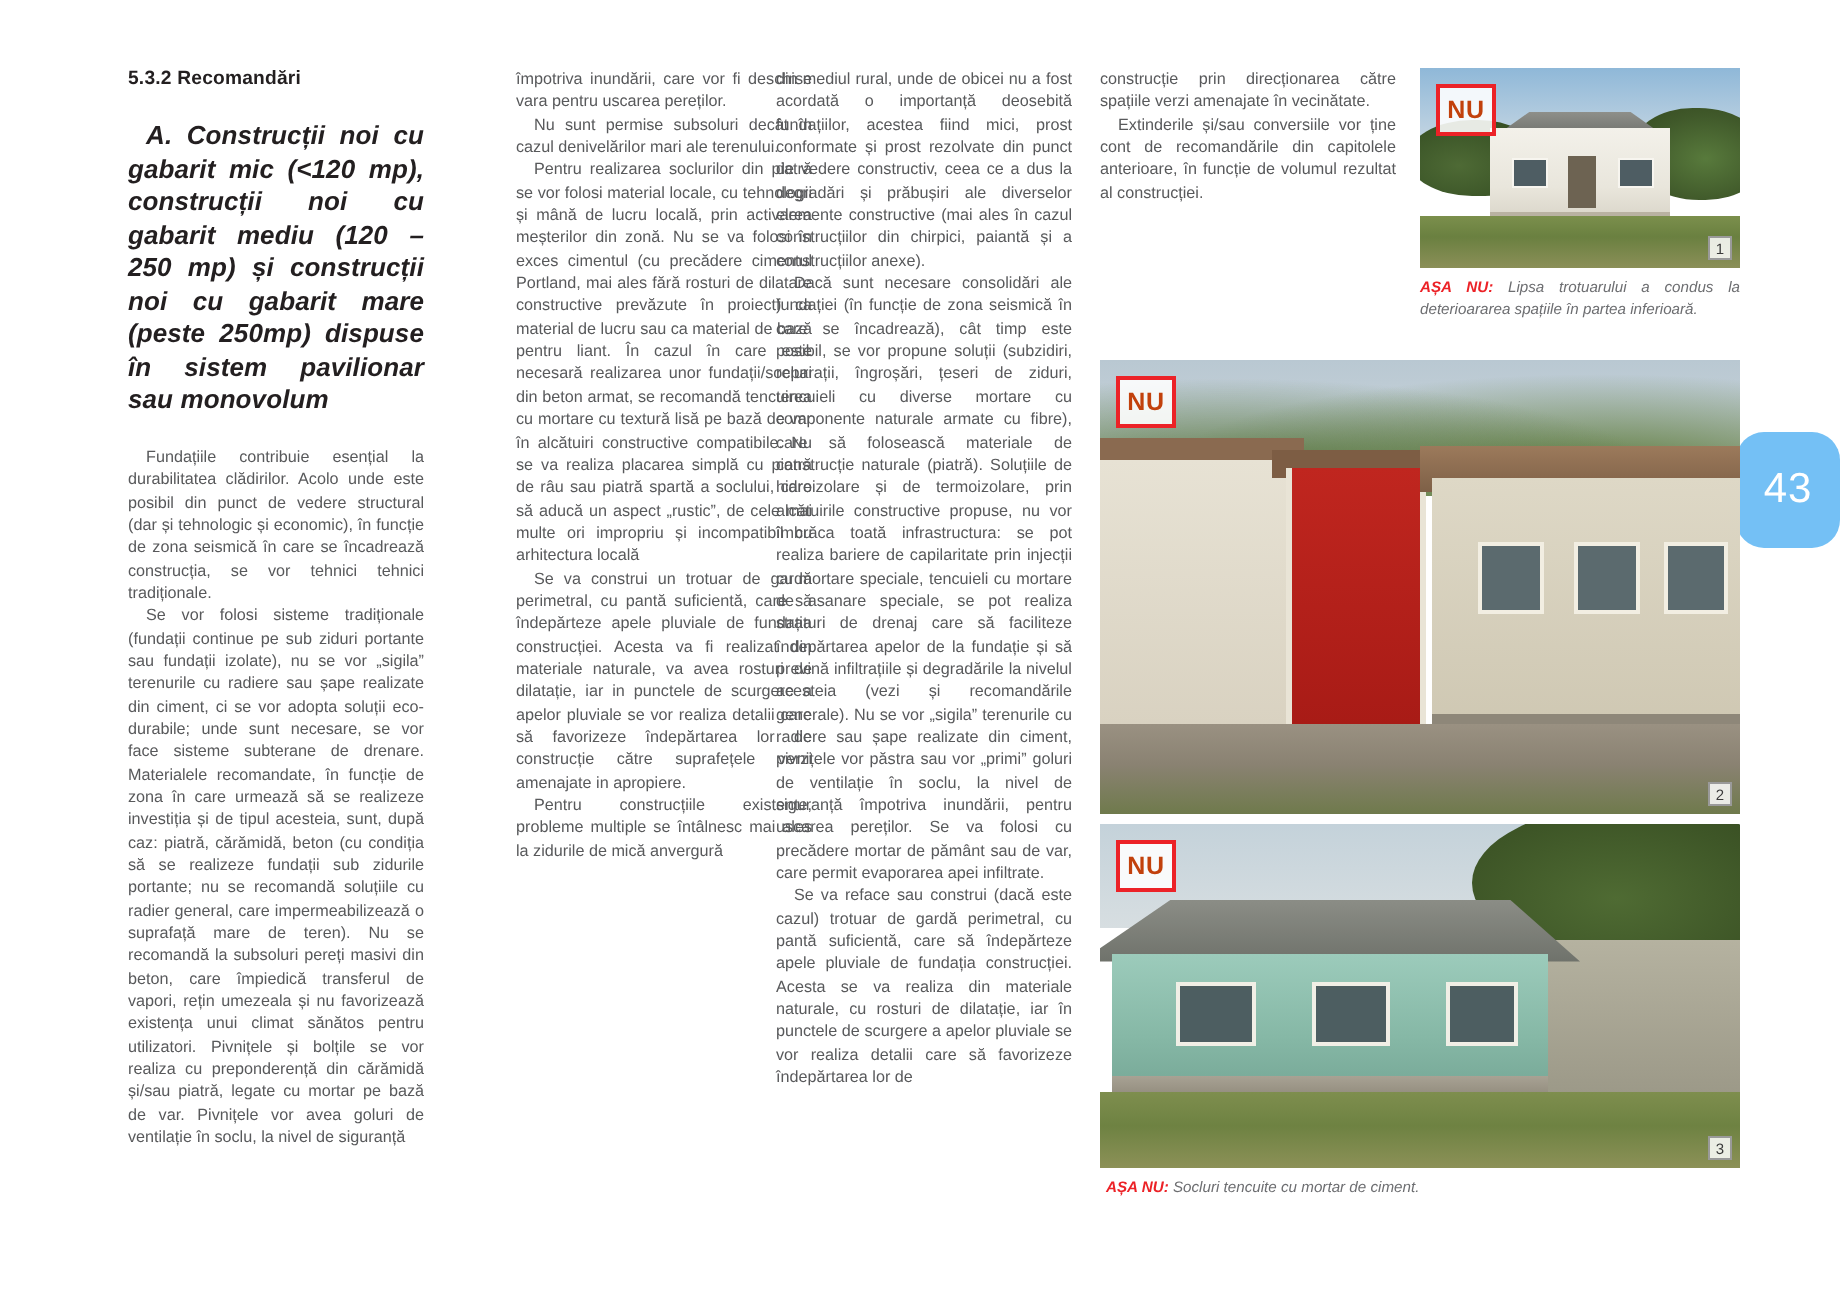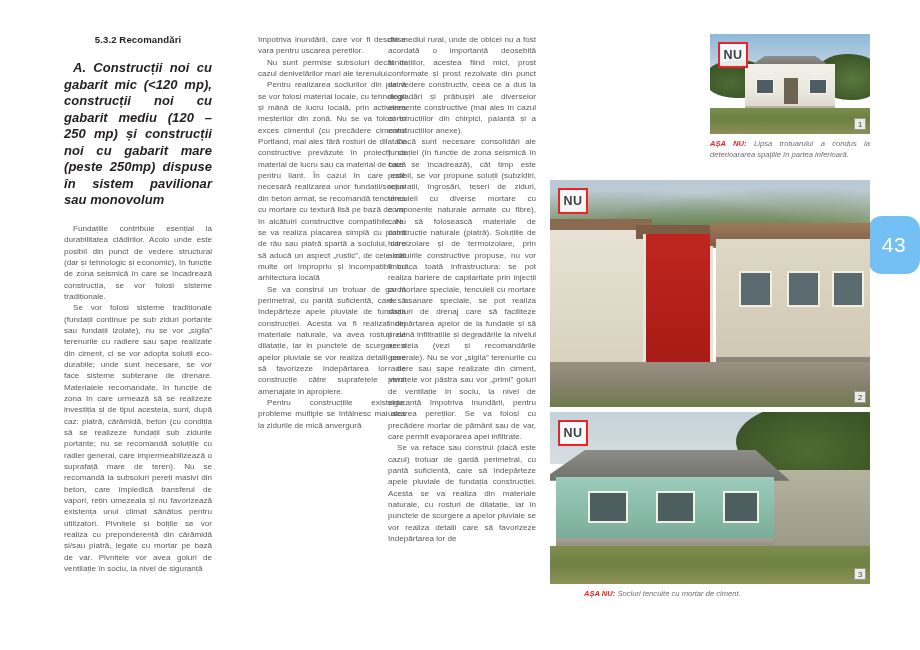--- a/index.html
+++ b/index.html
@@ -62,21 +62,21 @@
     text-indent: 9px;
   }
   .col p.noindent { text-indent: 0; }
 
   h2.section-title {
     font-size: 9.6px;
     font-weight: bold;
     color: #231f20;
     margin: 0 0 15px 0;
     text-indent: 0;
-    text-align: center;
+    text-align: left;
     letter-spacing: 0.1px;
   }
 
   h3.sub-title {
     font-size: 13px;
     font-weight: bold;
     font-style: italic;
     color: #231f20;
     margin: 0 0 14px 0;
     line-height: 16.5px;
@@ -98,21 +98,21 @@
   }
 
   .badge-nu {
     position: absolute;
     left: 8px;
     top: 8px;
     width: 30px;
     height: 26px;
     border: 2px solid #ec2227;
     background: rgba(255,255,255,0.88);
-    color: #404040;
+    color: #c2410c;
     font-size: 12.5px;
     font-weight: bold;
     display: flex;
     align-items: center;
     justify-content: center;
     box-sizing: border-box;
     letter-spacing: 0.4px;
   }
 
   .fig-num {
@@ -292,38 +292,42 @@
 </head>
 <body>
 
 <div class="page">
 
   <div class="page-tab">43</div>
 
   <div class="col col-1">
     <h2 class="section-title">5.3.2 Recomandări</h2>
     <h3 class="sub-title">A. Construcții noi cu gabarit mic (&lt;120 mp), construcții noi cu gabarit mediu (120 – 250 mp) și construcții noi cu gabarit mare (peste 250mp) dispuse în sistem pavilionar sau monovolum</h3>
-    <p>Fundațiile contribuie esențial la durabilitatea clădirilor. Acolo unde este posibil din punct de vedere structural (dar și tehnologic și economic), în funcție de zona seismică în care se încadrează construcția, se vor folosi sisteme tradiționale.</p>
+    <p>Fundațiile contribuie esențial la durabilitatea clădirilor. Acolo unde este posibil din punct de vedere structural (dar și tehnologic și economic), în funcție de zona seismică în care se încadrează construcția, se vor tehnici tehnici tradiționale.</p>
     <p>Se vor folosi sisteme tradiționale (fundații continue pe sub ziduri portante sau fundații izolate), nu se vor „sigila” terenurile cu radiere sau șape realizate din ciment, ci se vor adopta soluții eco-durabile; unde sunt necesare, se vor face sisteme subterane de drenare. Materialele recomandate, în funcție de zona în care urmează să se realizeze investiția și de tipul acesteia, sunt, după caz: piatră, cărămidă, beton (cu condiția să se realizeze fundații sub zidurile portante; nu se recomandă soluțiile cu radier general, care impermeabilizează o suprafață mare de teren). Nu se recomandă la subsoluri pereți masivi din beton, care împiedică transferul de vapori, rețin umezeala și nu favorizează existența unui climat sănătos pentru utilizatori. Pivnițele și bolțile se vor realiza cu preponderență din cărămidă și/sau piatră, legate cu mortar pe bază de var. Pivnițele vor avea goluri de ventilație în soclu, la nivel de siguranță</p>
   </div>
 
   <div class="col col-2">
     <p class="noindent">împotriva inundării, care vor fi deschise vara pentru uscarea pereților.</p>
     <p>Nu sunt permise subsoluri decât în cazul denivelărilor mari ale terenului.</p>
     <p>Pentru realizarea soclurilor din piatră se vor folosi material locale, cu tehnologii și mână de lucru locală, prin activarea meșterilor din zonă. Nu se va folosi în exces cimentul (cu precădere cimentul Portland, mai ales fără rosturi de dilatare constructive prevăzute în proiect) ca material de lucru sau ca material de bază pentru liant. În cazul în care este necesară realizarea unor fundații/socluri din beton armat, se recomandă tencuirea cu mortare cu textură lisă pe bază de var în alcătuiri constructive compatibile. Nu se va realiza placarea simplă cu piatră de râu sau piatră spartă a soclului, care să aducă un aspect „rustic”, de cele mai multe ori impropriu și incompatibil cu arhitectura locală</p>
     <p>Se va construi un trotuar de gardă perimetral, cu pantă suficientă, care să îndepărteze apele pluviale de fundația construcției. Acesta va fi realizat din materiale naturale, va avea rosturi de dilatație, iar in punctele de scurgere a apelor pluviale se vor realiza detalii care să favorizeze îndepărtarea lor de construcție către suprafețele verzi amenajate in apropiere.</p>
     <p>Pentru construcțiile existente, probleme multiple se întâlnesc mai ales la zidurile de mică anvergură</p>
   </div>
 
   <div class="col col-3">
     <p class="noindent">din mediul rural, unde de obicei nu a fost acordată o importanță deosebită fundațiilor, acestea fiind mici, prost conformate și prost rezolvate din punct de vedere constructiv, ceea ce a dus la degradări și prăbușiri ale diverselor elemente constructive (mai ales în cazul construcțiilor din chirpici, paiantă și a construcțiilor anexe).</p>
     <p>Dacă sunt necesare consolidări ale fundației (în funcție de zona seismică în care se încadrează), cât timp este posibil, se vor propune soluții (subzidiri, reparații, îngroșări, țeseri de ziduri, tencuieli cu diverse mortare cu componente naturale armate cu fibre), care să folosească materiale de construcție naturale (piatră). Soluțiile de hidroizolare și de termoizolare, prin alcătuirile constructive propuse, nu vor îmbrăca toată infrastructura: se pot realiza bariere de capilaritate prin injecții cu mortare speciale, tencuieli cu mortare de asanare speciale, se pot realiza straturi de drenaj care să faciliteze îndepărtarea apelor de la fundație și să prevină infiltrațiile și degradările la nivelul acesteia (vezi și recomandările generale). Nu se vor „sigila” terenurile cu radiere sau șape realizate din ciment, pivnițele vor păstra sau vor „primi” goluri de ventilație în soclu, la nivel de siguranță împotriva inundării, pentru uscarea pereților. Se va folosi cu precădere mortar de pământ sau de var, care permit evaporarea apei infiltrate.</p>
     <p>Se va reface sau construi (dacă este cazul) trotuar de gardă perimetral, cu pantă suficientă, care să îndepărteze apele pluviale de fundația construcției. Acesta se va realiza din materiale naturale, cu rosturi de dilatație, iar în punctele de scurgere a apelor pluviale se vor realiza detalii care să favorizeze îndepărtarea lor de</p>
   </div>
 
+  <div class="col col-4">
+    <p class="noindent">construcție prin direcționarea către spațiile verzi amenajate în vecinătate.</p>
+    <p>Extinderile și/sau conversiile vor ține cont de recomandările din capitolele anterioare, în funcție de volumul rezultat al construcției.</p>
+  </div>
 
   <div class="figure" style="left:710px; top:34px; width:160px; height:100px;">
     <div class="photo">
       <div class="ph1-sky"></div>
       <div class="ph1-trees-l"></div>
       <div class="ph1-trees-r"></div>
       <div class="ph1-roof"></div>
       <div class="ph1-house"></div>
       <div class="ph1-win-a"></div>
       <div class="ph1-door"></div>
@@ -366,17 +370,17 @@
       <div class="ph3-wall"></div>
       <div class="ph3-win1"></div>
       <div class="ph3-win2"></div>
       <div class="ph3-win3"></div>
       <div class="ph3-socle"></div>
       <div class="ph3-grass"></div>
     </div>
     <div class="badge-nu">NU</div>
     <div class="fig-num">3</div>
   </div>
-  <div class="caption" style="left:584px; top:588px; width:320px;">
+  <div class="caption" style="left:553px; top:588px; width:320px;">
     <span class="lead">AȘA NU:</span><span> Socluri tencuite cu mortar de ciment.</span>
   </div>
 
 </div>
 
 </body></html>

